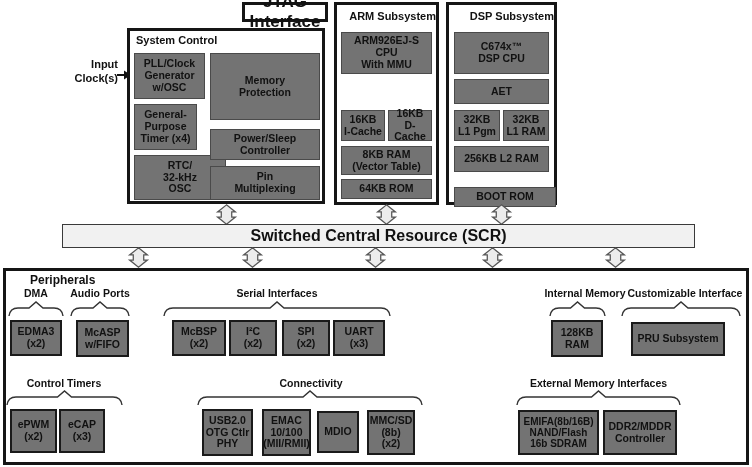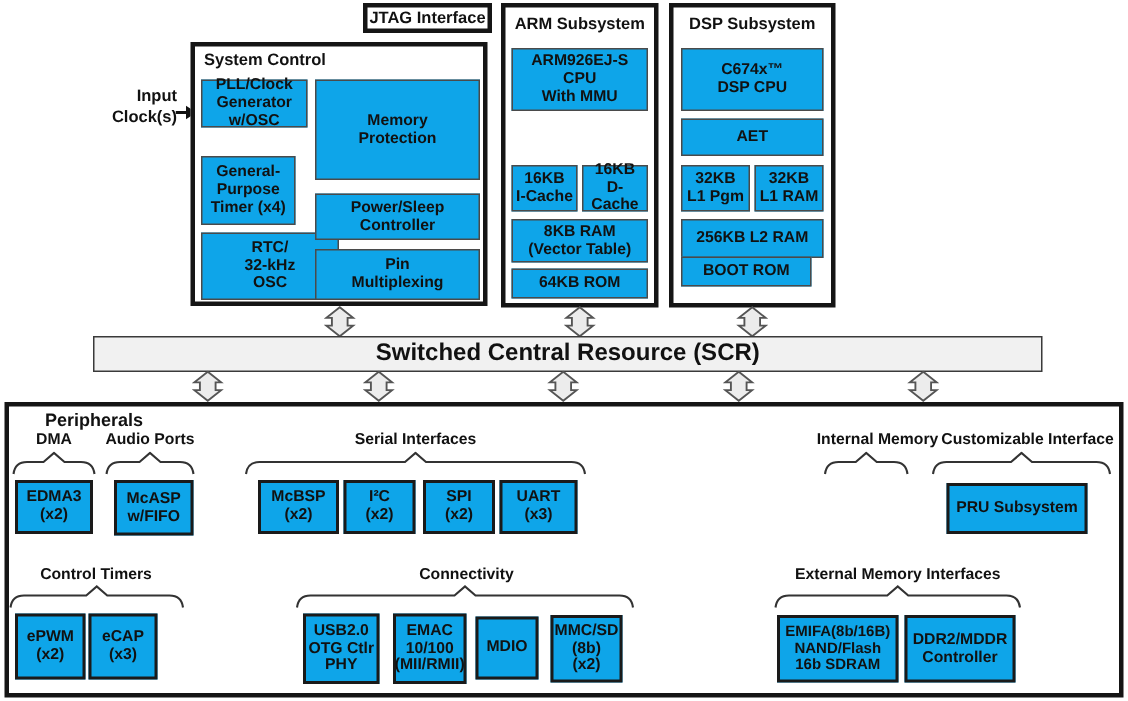--- a/index.html
+++ b/index.html
@@ -16,33 +16,33 @@
     overflow: hidden;
   }
   .abs { position:absolute; }
   
   .outer {
     position:absolute; background:#fff;
     border:3px solid #151515;
   }
   
   .box {
-    position:absolute; background:#0ea5e9;
+    position:absolute; background:#737373;
     border:1.5px solid #4a4a4a;
     display:flex; align-items:center; justify-content:center;
     text-align:center; white-space:pre-line;
     font-size:10.5px; line-height:1.13;
   }
   
   .pbox { border:2px solid #1a1a1a; font-size:10.5px; }
   .small { font-size:10px; }
   .blocktitle {
     position:absolute; font-size:11px; white-space:nowrap;
   }
-  .ctitle { width:100%; text-align:center; }
+  .ctitle { width:100%; text-align:right; }
   .glabel {
     position:absolute; font-size:10.5px; text-align:center; white-space:nowrap;
   }
   .brace { position:absolute; }
   .brace path { fill:none; stroke:#333; stroke-width:1.4px; }
   .varrow { position:absolute; width:23px; height:21px; }
   #scr-bar {
     position:absolute; left:62px; top:224px; width:633px; height:24px;
     background:#f1f1f1; border:1.5px solid #3a3a3a;
     display:flex; align-items:center; justify-content:center;
@@ -68,25 +68,25 @@
     </defs>
   </svg>
 
   <div id="input-clock-label">Input
 Clock(s)</div>
   <svg class="abs" style="left:117px;top:69px" width="14" height="12">
     <line x1="0" y1="6" x2="8" y2="6" stroke="#111" stroke-width="2"></line>
     <polygon points="7,1.5 14,6 7,10.5" fill="#111"></polygon>
   </svg>
 
-  <div class="outer centerline" style="left:242px;top:2px;width:86px;height:20px;font-size:11px">JTAG Interface</div>
+  <div class="outer centerline" style="left:242px;top:2px;width:86px;height:20px;font-size:17px">JTAG Interface</div>
 
   <div class="outer" style="left:127px;top:28px;width:198px;height:176px">
     <div class="blocktitle" style="left:6px;top:3px">System Control</div>
-    <div class="box" style="left:4px;top:22px;width:71px;height:32px">PLL/Clock
+    <div class="box" style="left:4px;top:22px;width:71px;height:46px">PLL/Clock
 Generator
 w/OSC</div>
     <div class="box" style="left:4px;top:73px;width:63px;height:46px">General-
 Purpose
 Timer (x4)</div>
     <div class="box" style="left:4px;top:124px;width:92px;height:45px">RTC/
 32-kHz
 OSC</div>
     <div class="box" style="left:80px;top:22px;width:110px;height:67px">Memory
 Protection</div>
@@ -112,21 +112,21 @@
   <div class="outer" style="left:446px;top:2px;width:111px;height:203px">
     <div class="blocktitle ctitle" style="left:0;top:5px">DSP Subsystem</div>
     <div class="box" style="left:5px;top:27px;width:95px;height:42px">C674x™
 DSP CPU</div>
     <div class="box" style="left:5px;top:74px;width:95px;height:25px">AET</div>
     <div class="box" style="left:5px;top:105px;width:46px;height:31px">32KB
 L1 Pgm</div>
     <div class="box" style="left:54px;top:105px;width:46px;height:31px">32KB
 L1 RAM</div>
     <div class="box" style="left:5px;top:141px;width:95px;height:26px">256KB L2 RAM</div>
-    <div class="box" style="left:5px;top:166px;width:87px;height:20px">BOOT ROM</div>
+    <div class="box" style="left:5px;top:182px;width:102px;height:20px">BOOT ROM</div>
   </div>
 
   <svg class="varrow" style="left:215px;top:204px">
       <use href="#varrow-sym"></use>
     </svg>
   <svg class="varrow" style="left:375px;top:204px">
       <use href="#varrow-sym"></use>
     </svg>
   <svg class="varrow" style="left:490px;top:204px">
       <use href="#varrow-sym"></use>
@@ -180,20 +180,22 @@
     <div class="box pbox" style="left:70px;top:49px;width:53px;height:37px">McASP
 w/FIFO</div>
     <div class="box pbox" style="left:166px;top:49px;width:54px;height:36px">McBSP
 (x2)</div>
     <div class="box pbox" style="left:223px;top:49px;width:48px;height:36px">I²C
 (x2)</div>
     <div class="box pbox" style="left:276px;top:49px;width:48px;height:36px">SPI
 (x2)</div>
     <div class="box pbox" style="left:327px;top:49px;width:52px;height:36px">UART
 (x3)</div>
+    <div class="box pbox" style="left:545px;top:49px;width:52px;height:37px">128KB
+RAM</div>
     <div class="box pbox" style="left:625px;top:51px;width:94px;height:34px">PRU Subsystem</div>
 
     <div class="glabel" style="left:0px;top:106px;width:116px">Control Timers</div>
     <div class="glabel" style="left:510px;top:106px;width:165px">External Memory Interfaces</div>
     <div class="glabel" style="left:192px;top:106px;width:226px">Connectivity</div>
 
     <svg class="brace" style="left:0px;top:119px" width="117" height="16">
       <path d="M1,15 Q2,7 10,7 L51.5,7 L58.5,1 L65.5,7 L107,7 Q115,7 116,15"></path>
       </svg>
     <svg class="brace" style="left:191px;top:119px" width="226" height="16">

